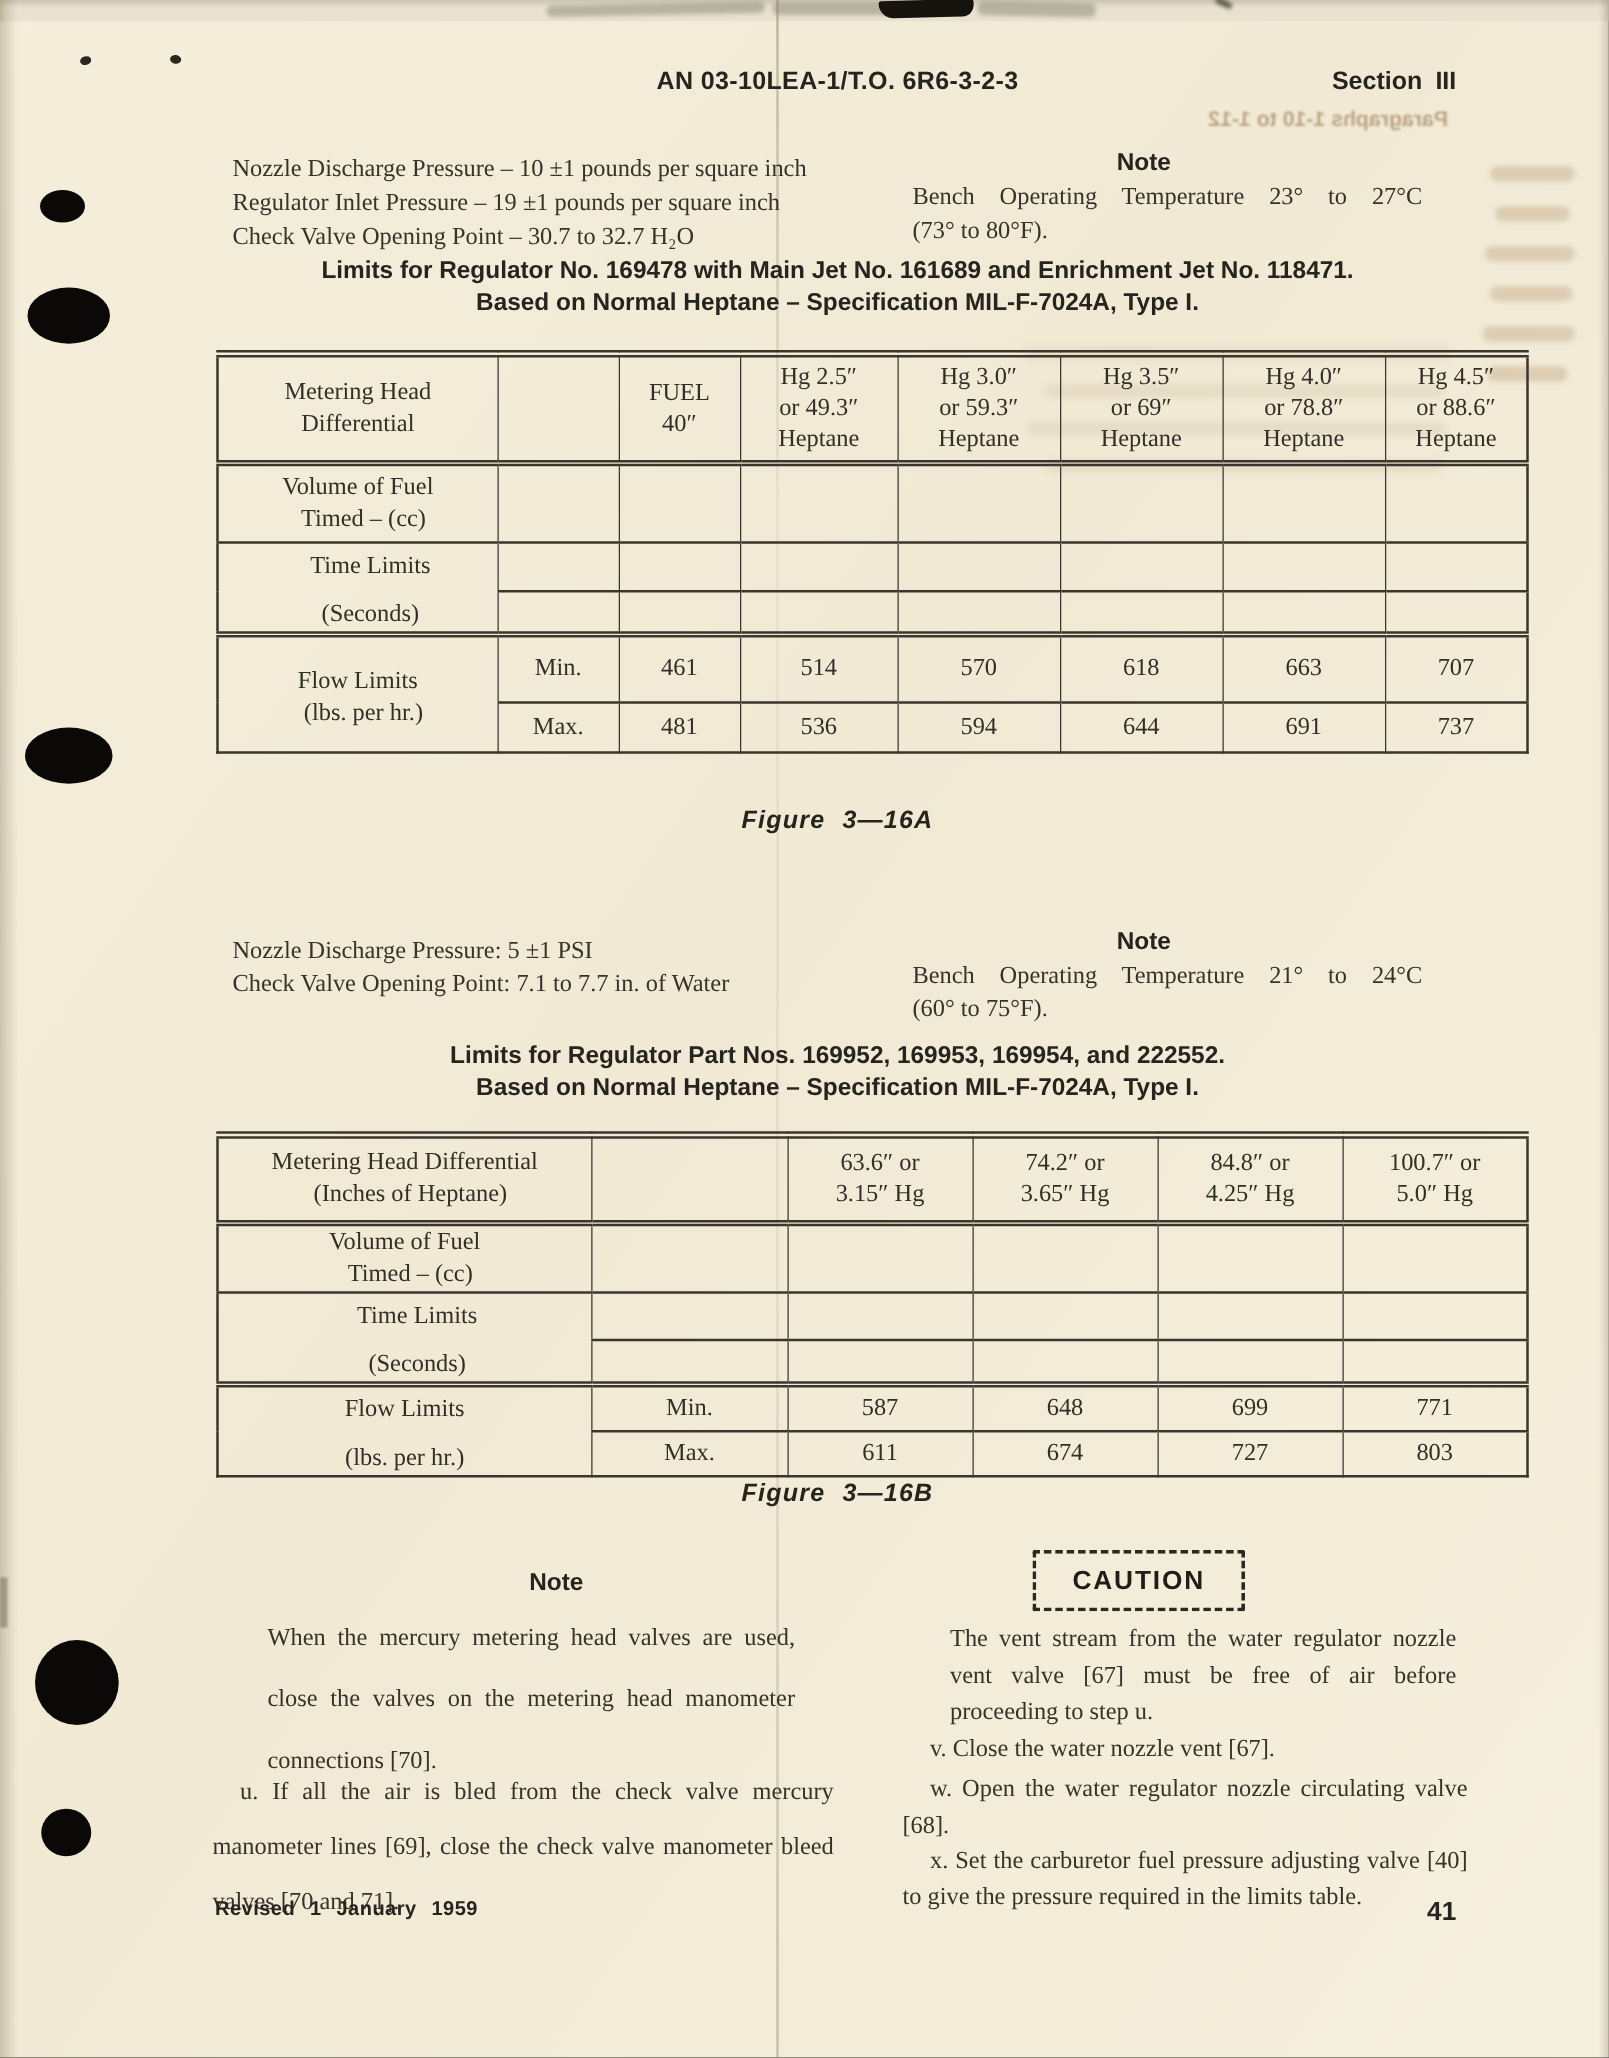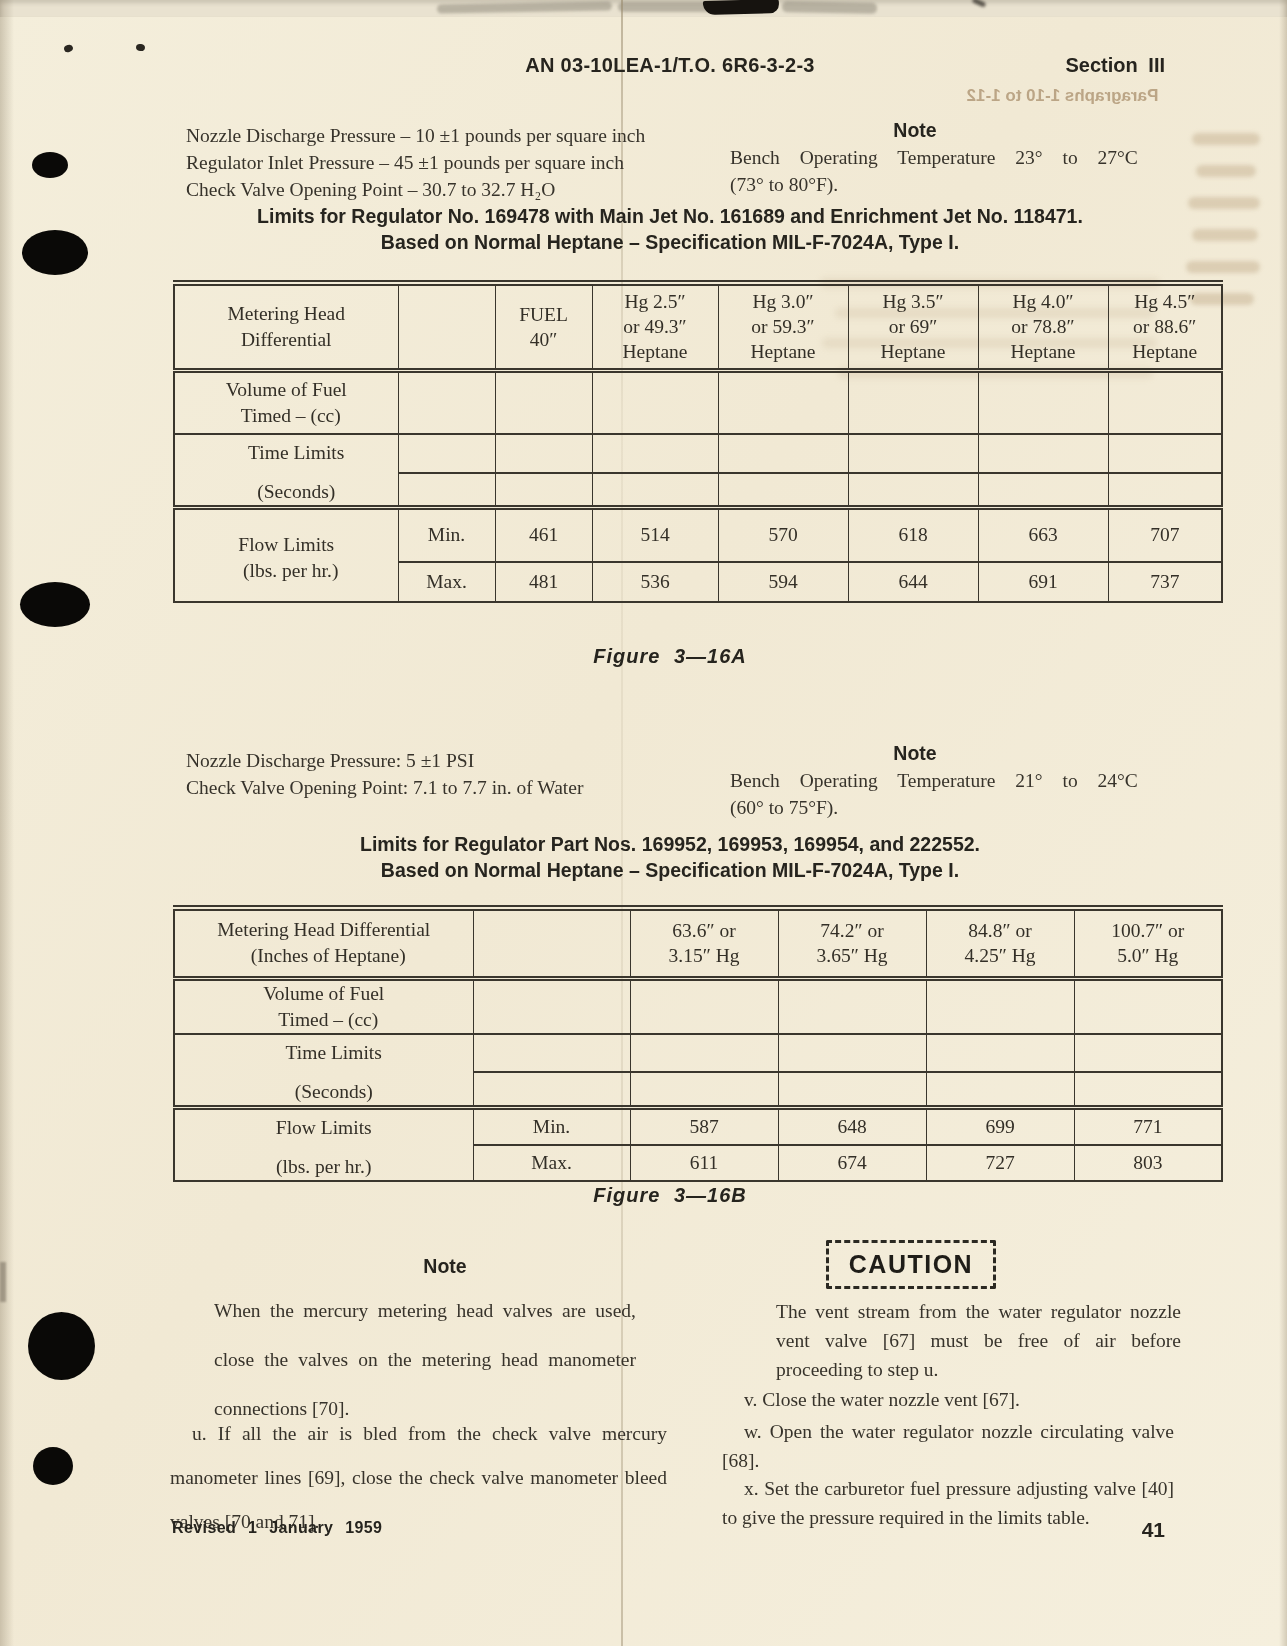--- a/index.html
+++ b/index.html
@@ -48,21 +48,21 @@
   td.lab .ind{padding-left:9px;}
   td.pre{white-space:pre-line;line-height:25px;}
   td.spread2{vertical-align:top;}
   td.spread2 .l1{margin-top:5px;}
   td.spread2 .l2{margin-top:13px;}
   td.stacktop{vertical-align:top;}
   td.stacktop .l1{margin-top:6px;}
   
   .caution-box{border:3px dashed #2b2922;border-radius:2px;display:flex;align-items:center;justify-content:center;}
   .caution-box span{font-family:"Liberation Sans","DejaVu Sans",sans-serif;font-weight:bold;
-    font-size:25px;letter-spacing:1.5px;color:#1f1d18;}
+    font-size:21px;letter-spacing:1.5px;color:#1f1d18;}
 </style>
 </head>
 <body>
 
 <div class="page">
 
   <div class="abs top-strip"></div>
   <div class="abs smudge" style="left:437px;top:3px;width:175px;height:9px;transform:rotate(-1deg);"></div>
   <div class="abs smudge" style="left:618px;top:2px;width:100px;height:10px;"></div>
   <div class="abs smudge" style="left:782px;top:2px;width:95px;height:11px;transform:rotate(1deg);"></div>
@@ -90,21 +90,21 @@
   <div class="abs bleed-wide" style="left:820px;top:278px;width:340px;height:10px;"></div>
   <div class="abs bleed-wide" style="left:835px;top:308px;width:320px;height:10px;"></div>
   <div class="abs bleed-wide" style="left:822px;top:338px;width:335px;height:10px;"></div>
   <div class="abs bleed-wide" style="left:838px;top:368px;width:315px;height:10px;"></div>
 
   <div class="abs sans center" style="left:170px;top:54px;width:1000px;font-size:20px;letter-spacing:.3px;">AN 03-10LEA-1/T.O. 6R6-3-2-3</div>
   <div class="abs sans" style="left:1000px;top:54px;width:165px;font-size:20px;text-align:right;word-spacing:5px;">Section III</div>
 
   <div class="abs serif t195" style="left:186px;top:122px;line-height:27px;width:520px;">
     <div>Nozzle Discharge Pressure – 10 ±1 pounds per square inch</div>
-    <div>Regulator Inlet Pressure – 45 ±1 pounds per square inch</div>
+    <div>Regulator Inlet Pressure – 19 ±1 pounds per square inch</div>
     <div>Check Valve Opening Point – 30.7 to 32.7 H₂O</div>
   </div>
   <div class="abs sans center" style="left:700px;top:119px;width:430px;font-size:19.5px;">Note</div>
   <div class="abs serif t195 ws" style="left:730px;top:147px;width:450px;">Bench Operating Temperature 23° to 27°C</div>
   <div class="abs serif t195" style="left:730px;top:174px;width:450px;">(73° to 80°F).</div>
 
   <div class="abs sans center" style="left:170px;top:205px;width:1000px;font-size:19.5px;">Limits for Regulator No. 169478 with Main Jet No. 161689 and Enrichment Jet No. 118471.</div>
   <div class="abs sans center" style="left:170px;top:231px;width:1000px;font-size:19.5px;">Based on Normal Heptane – Specification MIL-F-7024A, Type I.</div>
 
   <table class="limits" style="left:173px;top:280px;width:1048px;">
@@ -294,19 +294,19 @@
   <div class="abs figcap" style="left:170px;top:1184px;width:1000px;">Figure 3—16B</div>
 
   <div class="abs sans center" style="left:240px;top:1255px;width:410px;font-size:19.5px;">Note</div>
   <div class="abs serif t195 just" style="left:214px;top:1286px;width:422px;line-height:49px;">When the mercury metering head valves are used, close the valves on the metering head manometer connections [70].</div>
   <div class="abs serif t195 just" style="left:170px;top:1412px;width:497px;line-height:44px;text-indent:22px;">u. If all the air is bled from the check valve mercury manometer lines [69], close the check valve manometer bleed valves [70 and 71].</div>
   <div class="abs sans" style="left:172px;top:1519px;font-size:16px;word-spacing:7px;letter-spacing:.4px;">Revised 1 January 1959</div>
 
   <div class="abs caution-box" style="left:826px;top:1240px;width:164px;height:43px;">
     <span>CAUTION</span>
   </div>
-  <div class="abs serif t195 just" style="left:776px;top:1297px;width:405px;line-height:29px;">The vent stream from the water regulator nozzle vent valve [67] must be free of air before proceeding to step u.</div>
+  <div class="abs serif t195 just" style="left:760px;top:1297px;width:405px;line-height:29px;">The vent stream from the water regulator nozzle vent valve [67] must be free of air before proceeding to step u.</div>
   <div class="abs serif t195" style="left:722px;top:1389px;width:452px;text-indent:22px;">v. Close the water nozzle vent [67].</div>
   <div class="abs serif t195 just" style="left:722px;top:1417px;width:452px;line-height:29px;text-indent:22px;">w. Open the water regulator nozzle circulating valve [68].</div>
   <div class="abs serif t195 just" style="left:722px;top:1474px;width:452px;line-height:29px;text-indent:22px;">x. Set the carburetor fuel pressure adjusting valve [40] to give the pressure required in the limits table.</div>
   <div class="abs sans" style="left:1108px;top:1518px;width:57px;font-size:21px;text-align:right;">41</div>
 
 </div>
 
 </body></html>

